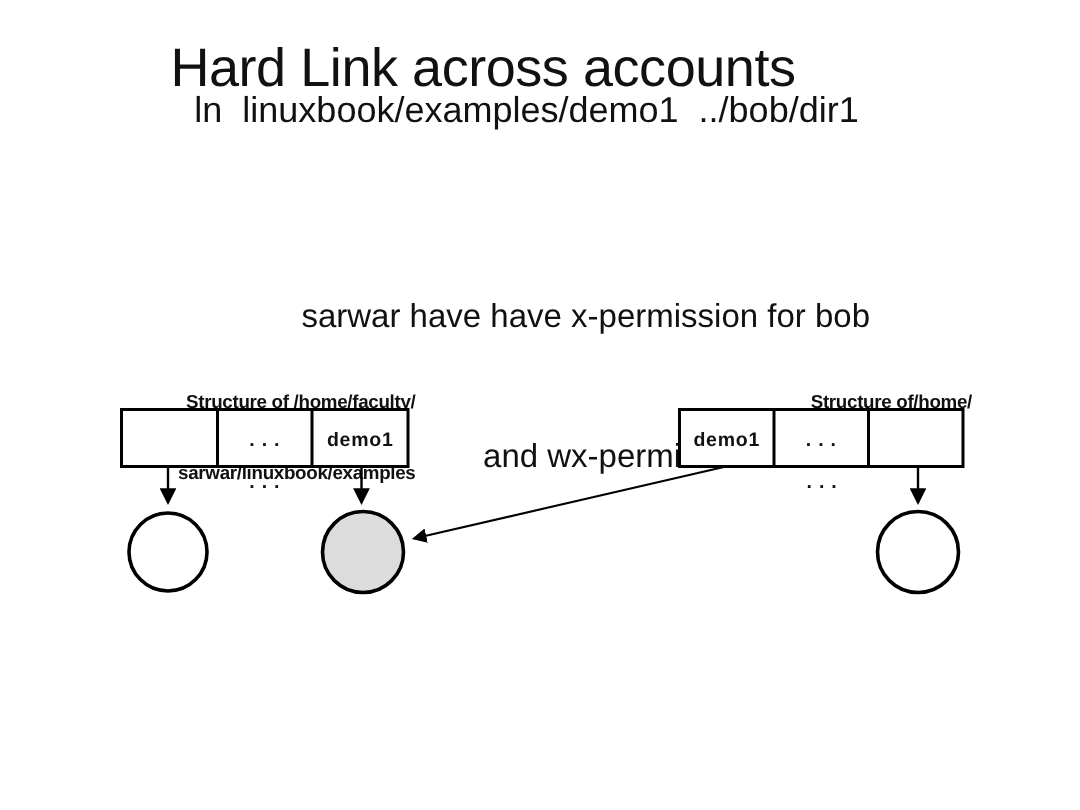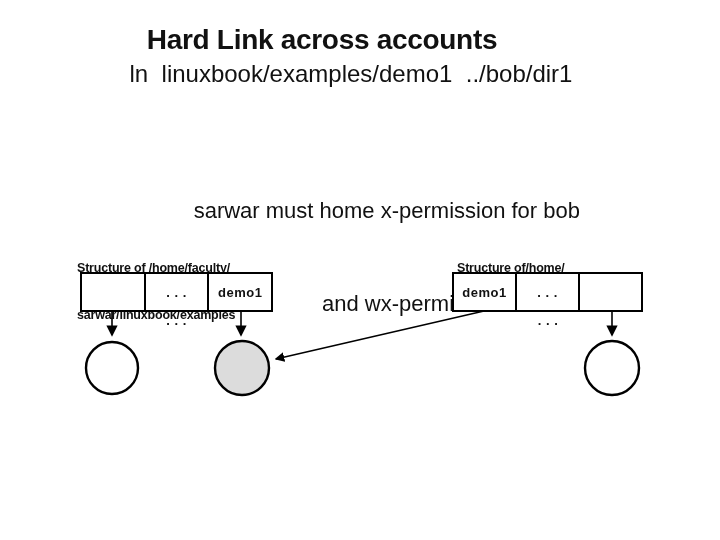--- a/index.html
+++ b/index.html
@@ -15,22 +15,22 @@
     overflow: hidden;
     font-family: "Liberation Sans", "DejaVu Sans", sans-serif;
     color: #111111;
   }
   .slide-title {
     position: absolute;
     top: 24px;
     left: 0;
     width: 644px;
     text-align: center;
-    font-size: 28px;
-    font-weight: bold;
+    font-size: 36px;
+    font-weight: normal;
     letter-spacing: -0.3px;
     white-space: pre;
   }
   .command-line {
     position: absolute;
     top: 60px;
     left: 0;
     width: 702px;
     text-align: center;
     font-size: 24px;
@@ -41,21 +41,21 @@
     position: absolute;
     top: 133px;
     right: 140px;
     text-align: right;
     font-size: 22px;
     line-height: 31px;
     white-space: pre;
   }
   .dir-label {
     position: absolute;
-    text-align: left;
+    text-align: right;
     font-size: 12.5px;
     font-weight: bold;
     line-height: 15.5px;
     letter-spacing: -0.2px;
     white-space: pre;
   }
   .dir-label.left  { left: 77px;  top: 230px; width: 200px; }
   .dir-label.right { left: 457px; top: 230px; width: 191px; }
 
   .dir-table {
@@ -104,21 +104,21 @@
 </head>
 <body>
 
 <div class="slide">
 
   <div class="slide-title">Hard Link across accounts</div>
 
   <div class="command-line">ln  linuxbook/examples/demo1  ../bob/dir1</div>
 
   <div class="permission-note">
-    <div>sarwar must home x-permission for bob</div>
+    <div>sarwar have have x-permission for bob</div>
     <div>and wx-permission for dir1</div>
   </div>
 
   <div class="dir-label left">
     <div>Structure of /home/faculty/</div>
     <div>sarwar/linuxbook/examples</div>
   </div>
   <div class="dir-table left">
     <div class="dir-cell"></div>
     <div class="dir-cell">. . .</div>

